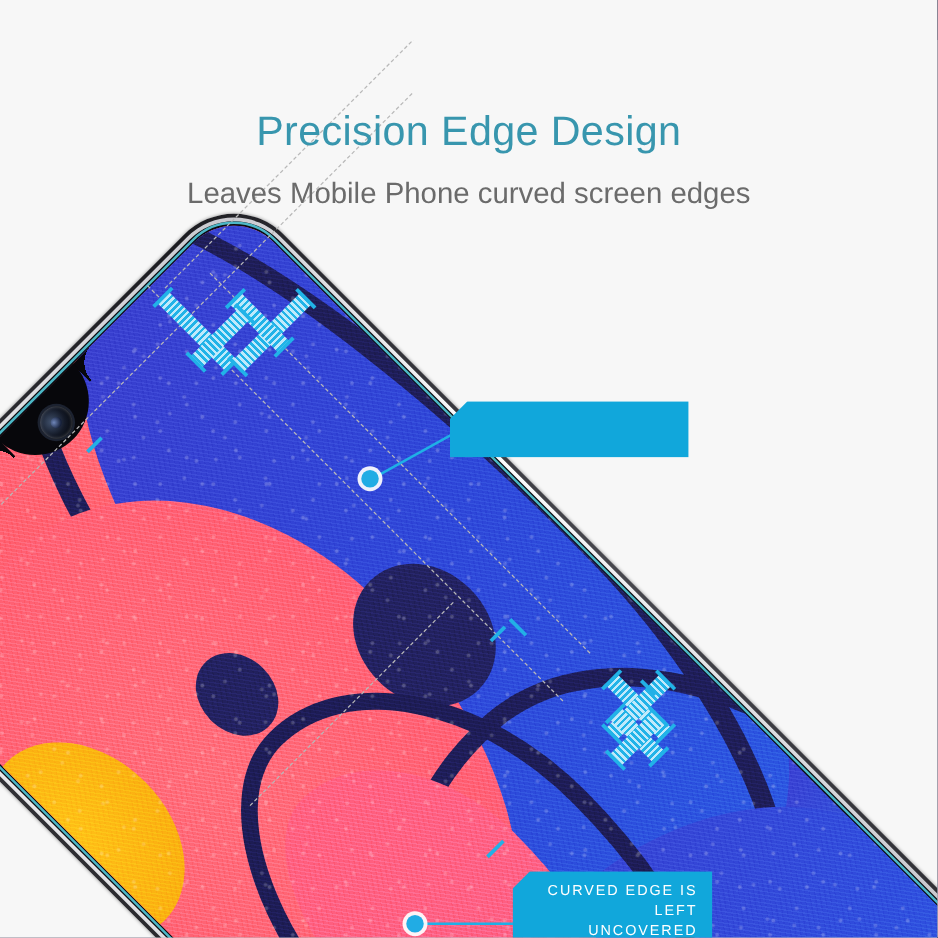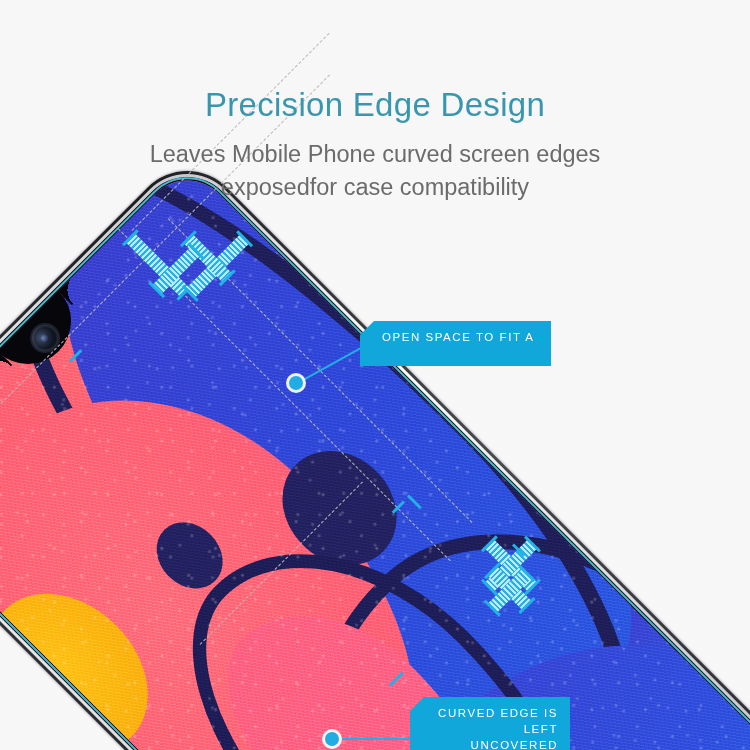--- a/index.html
+++ b/index.html
@@ -234,21 +234,20 @@
 </style>
 </head>
 <body>
 
 <div id="stage">
 
   <div id="headings">
     <div id="title">Precision Edge Design</div>
     <div id="sub">
       <div>Leaves Mobile Phone curved screen edges</div>
-      <div>exposedfor case compatibility</div>
     </div>
   </div>
 
   <div class="dline" style="left:118px;top:196px;width:470px;transform:rotate(45deg);"></div>
   <div class="dline" style="left:168px;top:186px;width:430px;transform:rotate(45deg);"></div>
 
   <div class="dline" style="left:132px;top:198px;width:620px;transform:rotate(-45deg);"></div>
   <div class="dline" style="left:-38px;top:410px;width:520px;transform:rotate(-45deg);"></div>
   <div class="dline" style="left:200px;top:612px;width:230px;transform:rotate(-45deg);"></div>
 
@@ -298,21 +297,20 @@
 
   <div class="tickBar" style="left:70px;top:328px;width:16px;height:3px;transform:rotate(-45deg);"></div>
   <div class="tickBar" style="left:408px;top:462px;width:18px;height:3px;transform:rotate(45deg);"></div>
   <div class="tickBar" style="left:404px;top:468px;width:16px;height:3px;transform:rotate(135deg);"></div>
   <div class="tickBar" style="left:513px;top:511px;width:16px;height:3px;transform:rotate(45deg);"></div>
   <div class="tickBar" style="left:390px;top:652px;width:18px;height:3px;transform:rotate(-45deg);"></div>
 
   <div class="badgeLine" style="left:296px;top:351px;width:92px;transform:rotate(-29deg);"></div>
   <div class="dot" style="left:289px;top:344px;"></div>
   <div class="badge cut" id="badge1">
-    <div>OPEN SPACE TO FIT A</div>
   </div>
 
   <div class="badgeLine" style="left:334px;top:706px;width:80px;"></div>
   <div class="dot" style="left:325px;top:700px;"></div>
   <div class="badge cut" id="badge2">
     <div>CURVED EDGE IS</div>
     <div>LEFT UNCOVERED</div>
   </div>
 
 

